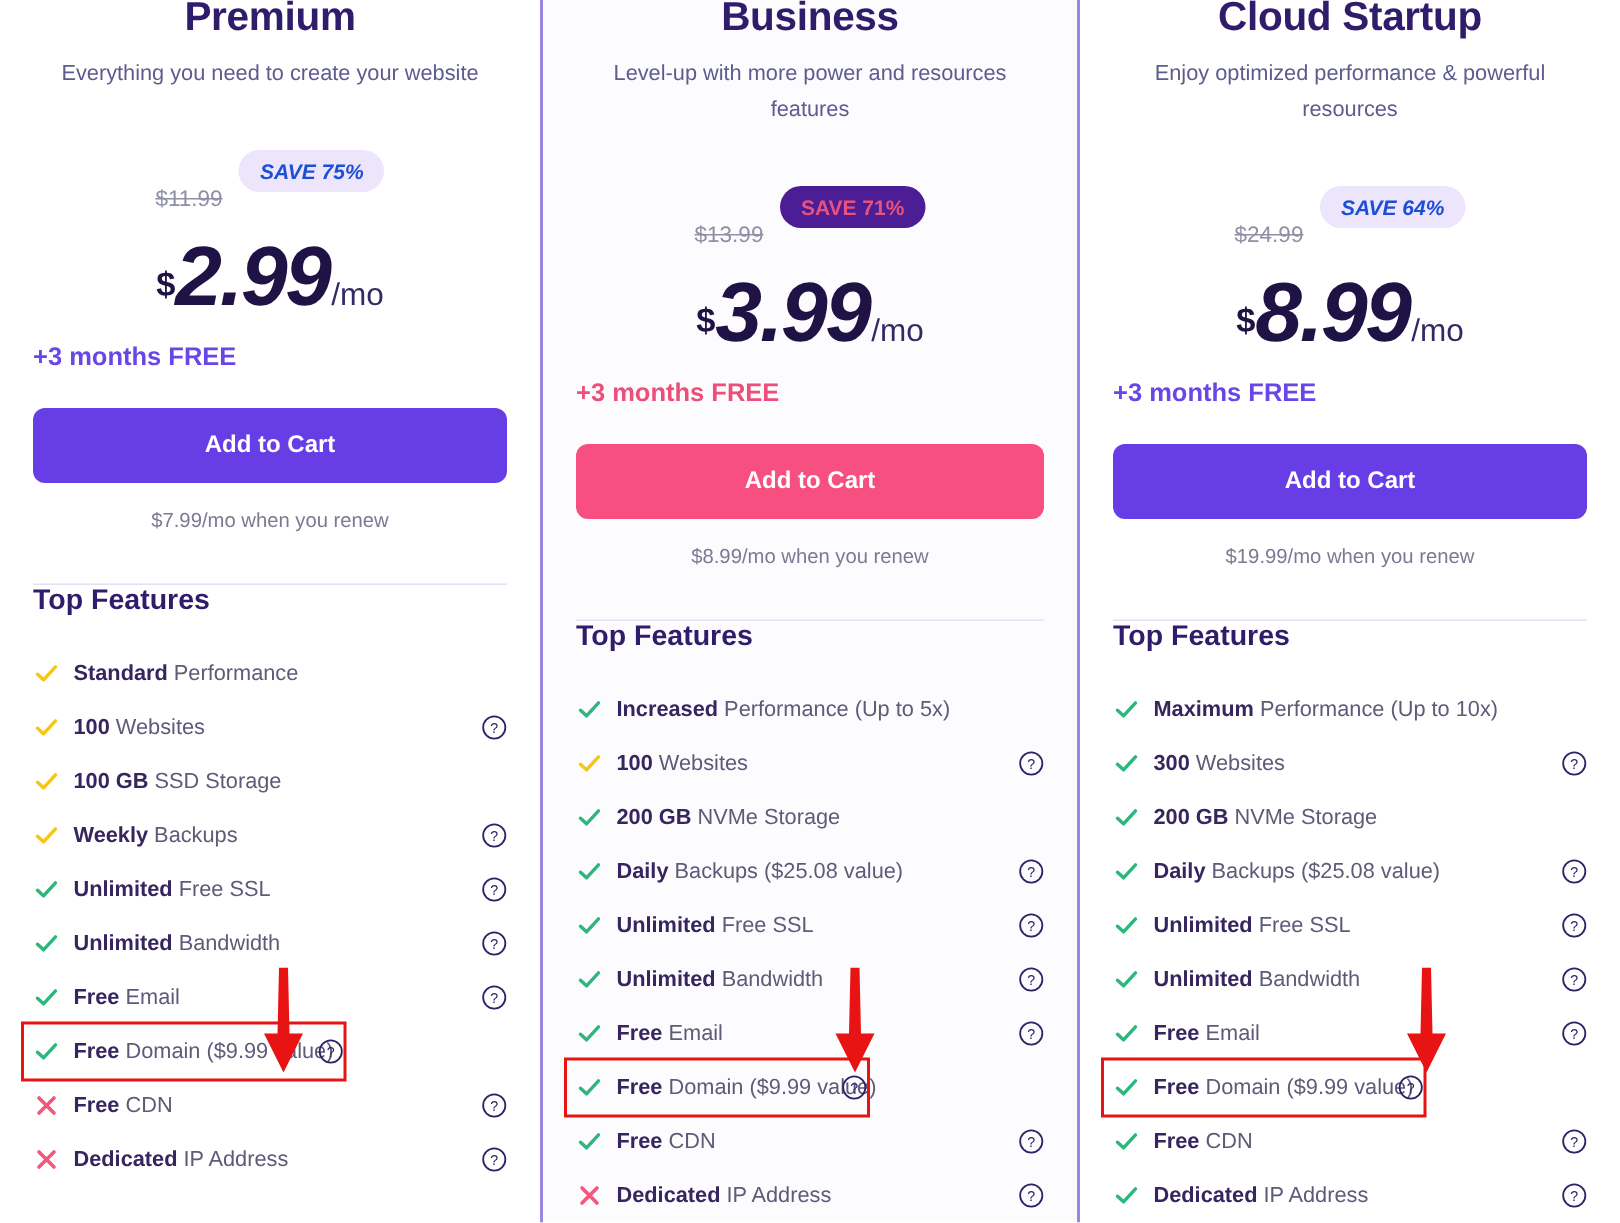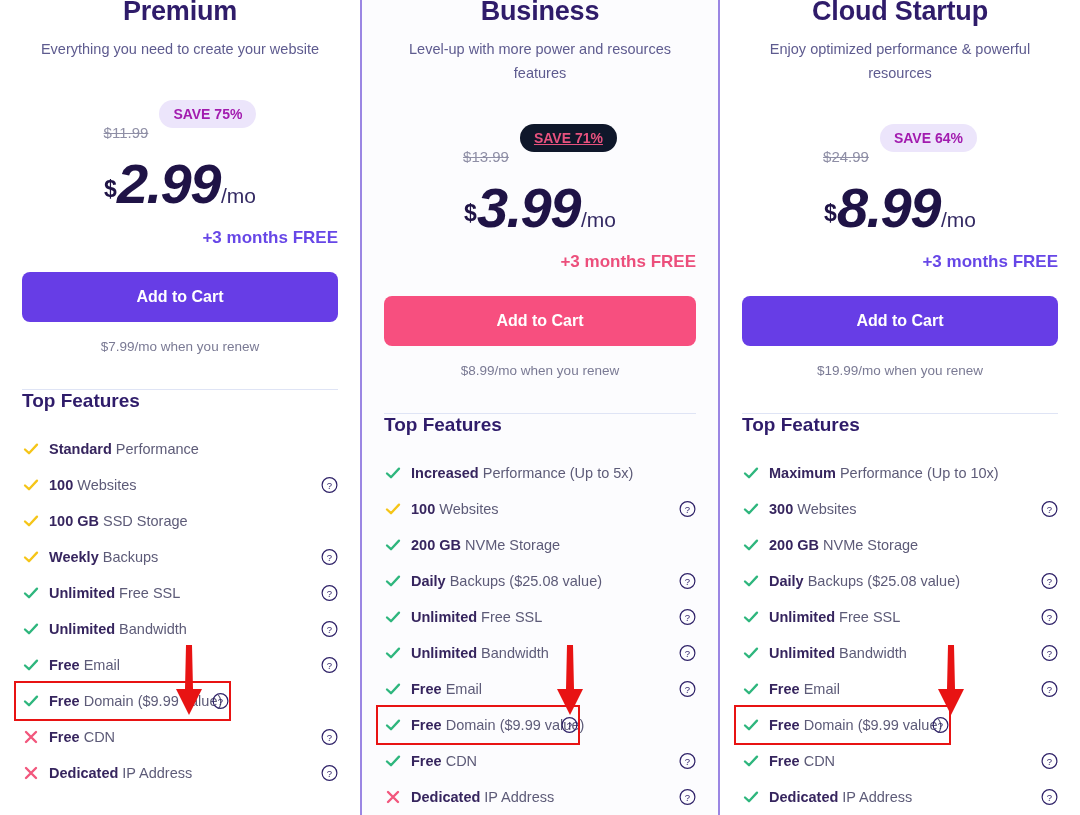--- a/index.html
+++ b/index.html
@@ -56,36 +56,36 @@
     color: #8f8fa6;
     text-decoration: line-through;
     margin-top: 37px;
   }
   .save-badge {
     font-size: 14px;
     font-weight: bold;
     padding: 6px 14px;
     border-radius: 20px;
   }
-  .save-badge.purple { color: #a21caf; background: #ece5fb; }
-  .save-badge.pink   { color: #e8527e; background: #0f172a; text-decoration: underline; }
+  .save-badge.purple { color: #1d4ed8; background: #ece5fb; font-style: italic; }
+  .save-badge.pink   { color: #e8527e; background: #4c1d95; }
 
   .price-main {
     display: flex;
     align-items: baseline;
     justify-content: center;
     margin-top: 14px;
     color: #1f1346;
   }
   .currency { font-size: 23px; font-weight: bold; align-self: center; margin-top: 10px; }
   .amount   { font-size: 56px; font-weight: bold; letter-spacing: -1.5px; line-height: 58px; font-style: italic; }
   .per      { font-size: 21px; color: #342a63; margin-left: 1px; }
 
   .months-free {
-    text-align: right;
+    text-align: left;
     font-size: 17px;
     font-weight: bold;
     margin-top: 15px;
   }
   .months-free.purple { color: #6747e7; }
   .months-free.pink   { color: #ec4f7c; }
 
   .cta {
     display: block;
     width: 100%;

